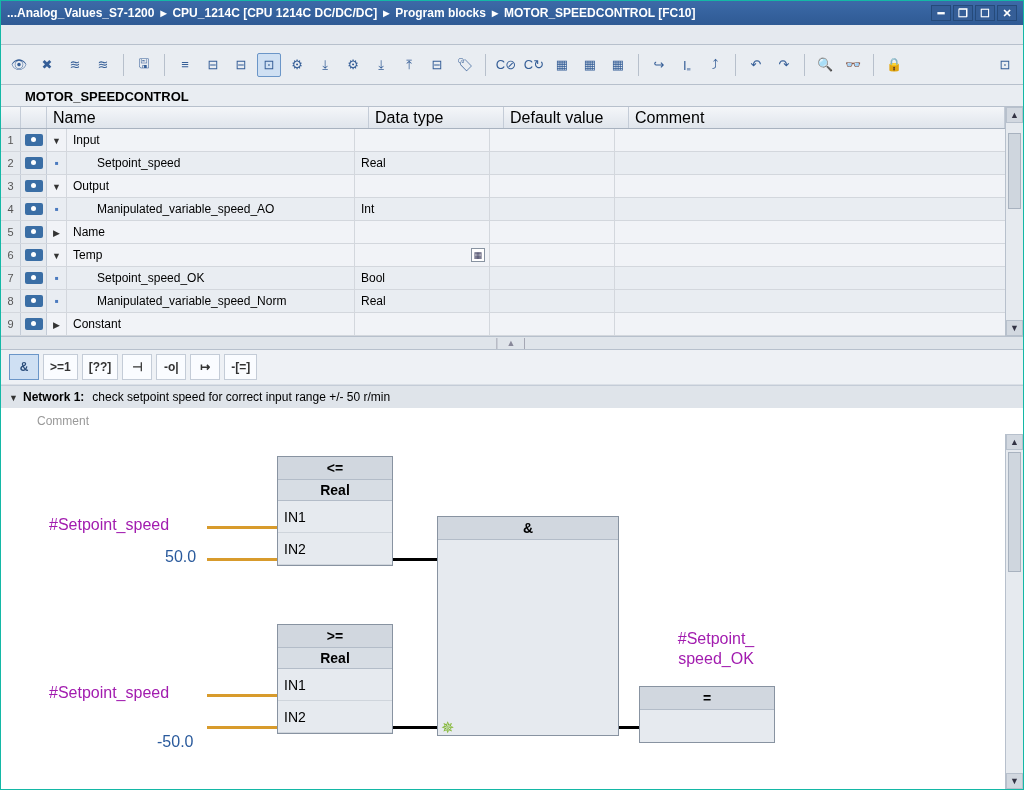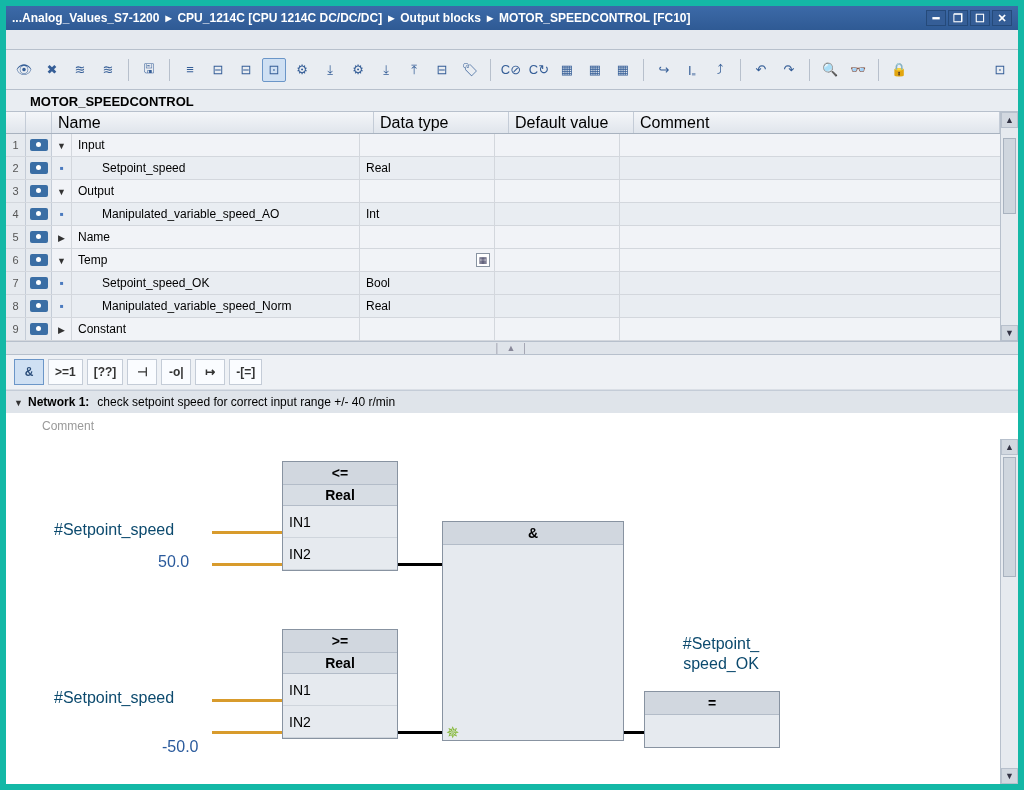--- a/index.html
+++ b/index.html
@@ -1,17 +1,17 @@
 <!DOCTYPE html>
 <html><head>
 <meta charset="utf-8">
 <style>
   * { box-sizing: border-box; margin: 0; padding: 0; }
   body { font-family: "Segoe UI", Tahoma, Arial, sans-serif; font-size: 12px; background: #dfe4ea; color: #000; width: 1024px; height: 790px; overflow: hidden; }
-  .window { width: 1024px; height: 790px; border: 6px solid #14b8a6; display: flex; flex-direction: column; background: #e9edf2; }
+  .window { width: 1024px; height: 790px; border: 1px solid #14b8a6; display: flex; flex-direction: column; background: #e9edf2; }
   .titlebar { background: linear-gradient(#3c6aa8,#2f5a94); color: #fff; display: flex; align-items: center; padding: 0 6px; height: 24px; font-size: 12px; font-weight: bold; }
   .titlebar .sep { margin: 0 6px; }
   .titlebar .spacer { flex: 1; }
   .titlebar .winbtns { display:flex; gap:2px; }
   .titlebar .winbtn { width: 20px; height: 16px; background: #355e97; color:#fff; display:flex; align-items:center; justify-content:center; font-size:11px; border:1px solid #254a7a;}
   .subbar { height: 20px; background:#e5e9ef; border-bottom:1px solid #b7c0cc; }
   .toolbar { display:flex; align-items:center; padding:4px 6px; gap:4px; background:#e9edf2; border-bottom:1px solid #b7c0cc; flex-wrap:wrap; height:40px; }
   .tbtn { width:24px; height:24px; border:1px solid transparent; display:flex; align-items:center; justify-content:center; font-size:13px; color:#355e97; border-radius:2px; }
   .tbtn.active { background:#cfe0f3; border:1px solid #6b96c8; }
   .tsep { width:1px; height:22px; background:#b7c0cc; margin:0 4px; }
@@ -47,38 +47,38 @@
   .canvaswrap { display:flex; flex:1; min-height:0;}
   .canvas { flex:1; background:#fff; position:relative; overflow:hidden; }
   .box { position:absolute; background:#e6eaef; border:1px solid #8893a1; }
   .box .bh { background:#d1d7df; border-bottom:1px solid #b3bcc8; text-align:center; font-weight:bold; padding:3px 0; font-size:14px;}
   .box .bt { background:#d7dde4; border-bottom:1px solid #b3bcc8; text-align:center; font-weight:bold; padding:2px 0; font-size:14px;}
   .pin { display:flex; align-items:center; border-bottom:1px solid #cfd5dc; height:32px;}
   .pin .plab { padding:0 6px; font-size:14px; }
   .wire { position:absolute; background:#000; }
   .wireo { position:absolute; background:#d89b2c; height:3px; }
   .sig { position:absolute; font-size:16px; }
-  .sig.tag { color:#0c4a6e; }
+  .sig.tag { color:#a21caf; }
   .sig.val { color:#2a5a9c; }
   .starburst { position:absolute; color:#7fb52e; font-size:16px; }
   .ddicon { width:14px;height:14px;border:1px solid #8893a1;background:#fff;display:flex;align-items:center;justify-content:center;font-size:9px;color:#335;position:absolute;right:4px;top:4px;}
   .tri-down::before { content:"▼"; font-size:9px; color:#333; }
   .tri-right::before { content:"▶"; font-size:9px; color:#333; }
 </style>
 </head>
 <body>
 
 <div class="window">
 
   <div class="titlebar">
     <span>...Analog_Values_S7-1200</span>
     <span class="sep">▸</span>
     <span>CPU_1214C [CPU 1214C DC/DC/DC]</span>
     <span class="sep">▸</span>
-    <span>Output blocks</span>
+    <span>Program blocks</span>
     <span class="sep">▸</span>
     <span>MOTOR_SPEEDCONTROL [FC10]</span>
     <div class="spacer"></div>
     <div class="winbtns">
       <div class="winbtn">━</div>
       <div class="winbtn">❐</div>
       <div class="winbtn">☐</div>
       <div class="winbtn">✕</div>
     </div>
   </div>
@@ -277,42 +277,42 @@
     <div class="fbdbtn">[??]</div>
     <div class="fbdbtn">⊣</div>
     <div class="fbdbtn">-o|</div>
     <div class="fbdbtn">↦</div>
     <div class="fbdbtn">-[=]</div>
   </div>
 
   <div class="nethdr">
     <span class="arrow tri-down"></span>
     <span class="ntitle">Network 1:</span>
-    <span>check setpoint speed for correct input range +/- 40 r/min</span>
+    <span>check setpoint speed for correct input range +/- 50 r/min</span>
     <div style="flex:1"></div>
   </div>
   <div class="commentline">Comment</div>
 
   <div class="canvaswrap">
     <div class="canvas">
 
       <div class="box" style="left:276px; top:22px; width:116px;">
         <div class="bh">&lt;=</div>
         <div class="bt">Real</div>
         <div class="pin">
             <span class="plab">IN1</span>
           </div>
         <div class="pin">
             <span class="plab">IN2</span>
           </div>
       </div>
       <div class="wireo" style="left:206px; top:92px; width:70px;"></div>
       <div class="wireo" style="left:206px; top:124px; width:70px;"></div>
       <div class="sig tag" style="left:48px; top:82px;">#Setpoint_speed</div>
-      <div class="sig val" style="left:152px; top:114px;">50.0</div>
+      <div class="sig val" style="left:164px; top:114px;">50.0</div>
 
       <div class="box" style="left:276px; top:190px; width:116px;">
         <div class="bh">&gt;=</div>
         <div class="bt">Real</div>
         <div class="pin">
             <span class="plab">IN1</span>
           </div>
         <div class="pin">
             <span class="plab">IN2</span>
           </div>

